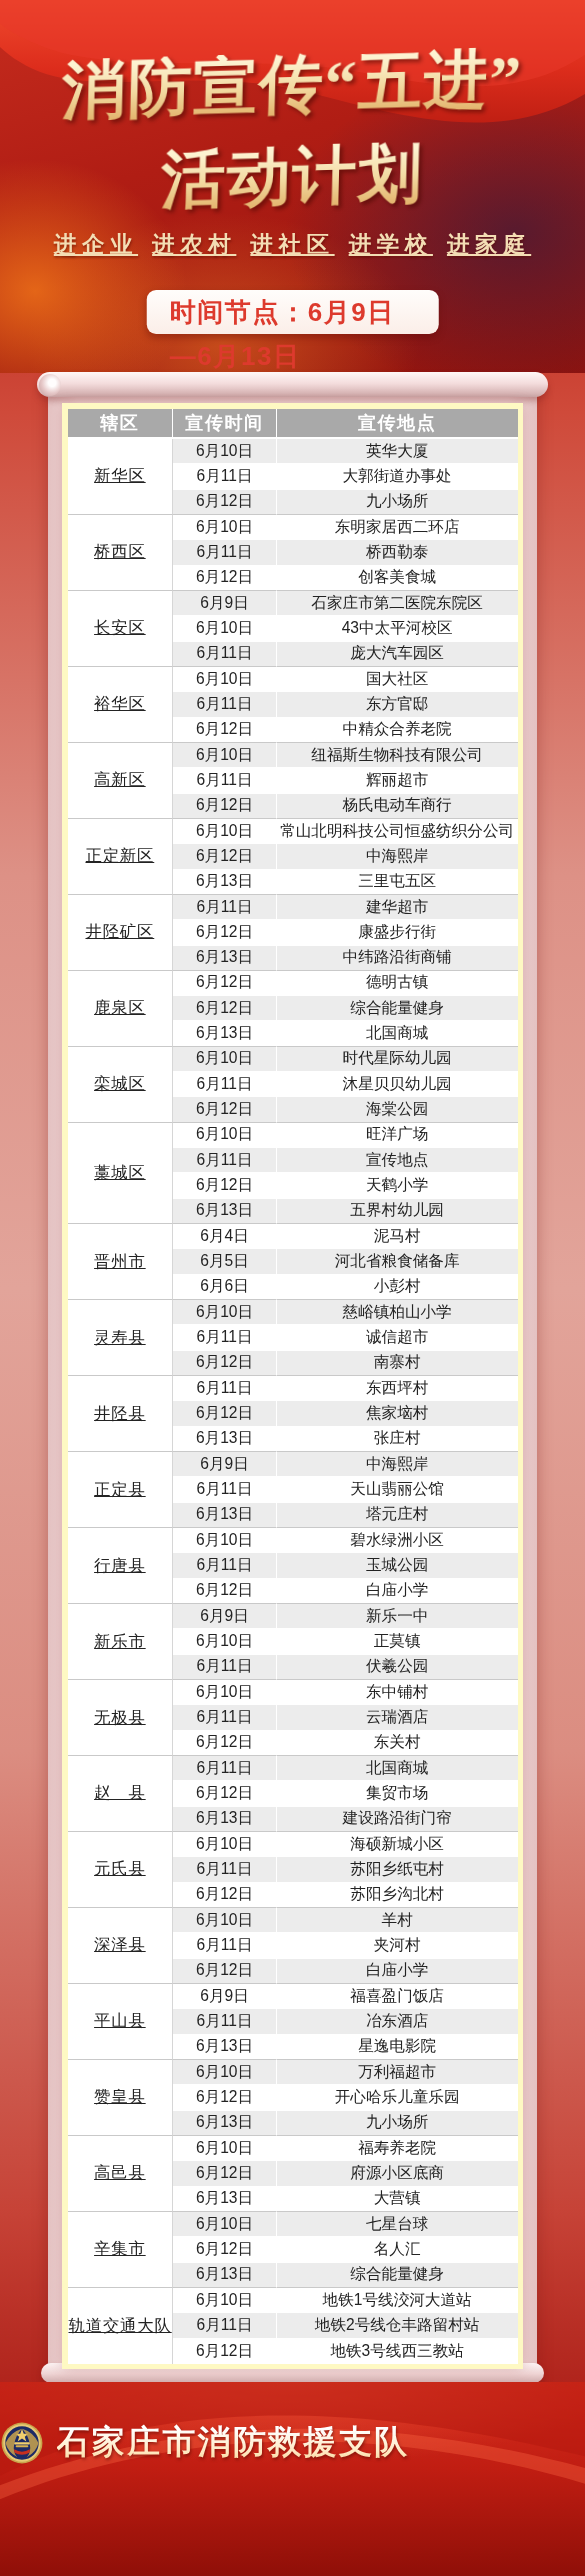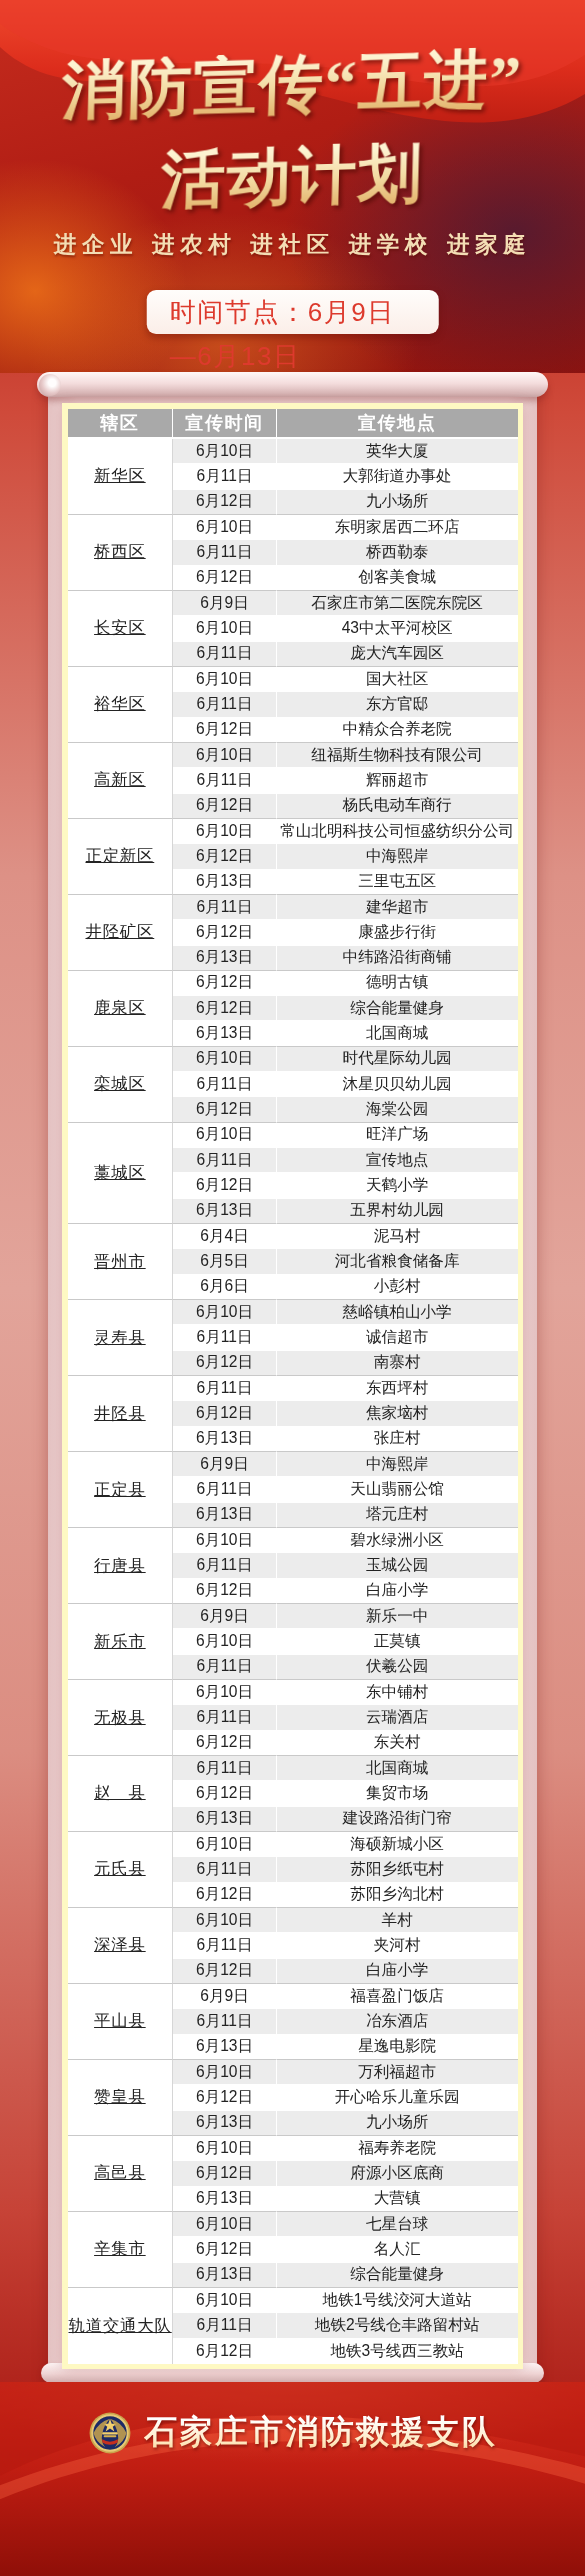--- a/index.html
+++ b/index.html
@@ -19,24 +19,24 @@
   .hero-title{position:absolute;width:100%;text-align:center;font-family:"Liberation Serif","DejaVu Serif",serif;
     font-weight:700;letter-spacing:1.6px;line-height:1;
     background:linear-gradient(180deg,#fdf3d2 10%,#f2d9a0 55%,#e2b169 100%);
     -webkit-background-clip:text;background-clip:text;color:#f2d9a0;-webkit-text-fill-color:transparent;
     text-shadow:none;filter:drop-shadow(3.1px 3.9px 2.3px rgba(70,5,0,.55));
     transform:rotate(-1.6deg) skewX(-3deg);}
   .t1{top:53px;font-size:64px;}
   .t2{top:145px;font-size:64px;}
   .slogans{position:absolute;top:229px;width:100%;text-align:center;color:#f3ddb4;
     font-size:22.6px;font-weight:700;letter-spacing:5.5px;text-shadow:0.8px 1.6px 2.3px rgba(90,10,0,.5);}
-  .slogans span{margin:12px 7px;}
+  .slogans span{margin:12px 7px;text-decoration:underline;}
   .time-badge{position:absolute;top:290px;left:50%;transform:translateX(-50%);
     background:linear-gradient(180deg,#fffdfb,#fbeee8);border-radius:9.4px;
-    height:44px;line-height:44px;padding:0 23.4px;font-size:26px;font-weight:400;color:#dd3a2d;
+    height:44px;line-height:44px;padding:0 23.4px;font-size:26px;font-weight:700;color:#dd3a2d;
     letter-spacing:1.6px;box-shadow:0 3.1px 7.8px rgba(90,10,5,.35);}
   
   .scroll{position:absolute;left:0;top:372px;width:585px;height:2011px;}
   .bar-top{position:absolute;left:37px;right:37px;top:0;height:25px;border-radius:12.5px;
     background:linear-gradient(180deg,#fff7f6 0%,#f4dddd 45%,#d8b6b6 85%,#c7a2a2 100%);
     box-shadow:0 3.9px 6.2px rgba(120,30,30,.35);}
   .bar-top .curl{position:absolute;left:1.6px;top:1.6px;width:22px;height:22px;border-radius:50%;
     background:radial-gradient(circle at 60% 40%,#fffdfd 20%,#e6c8c8 55%,#bf9696 100%);}
   .paper{position:absolute;left:48px;right:48px;top:11px;bottom:6.2px;
     background:linear-gradient(90deg,#e4c2c2 0%,#f6e3e3 6%,#faeaea 50%,#f6e3e3 94%,#e4c2c2 100%);
@@ -58,21 +58,21 @@
   .sched tr.stripe td.date,.sched tr.stripe td.loc{background:#ececec;}
   .sched tr.plain td.date,.sched tr.plain td.loc{background:#ffffff;}
   .sched tr.inner td.date,.sched tr.inner td.loc{border-top:1.6px solid #ffffff;}
   .sched tr.group-start td{border-top:0.8px solid #c9c9c9;}
   
   .footer{position:absolute;left:0;top:2382px;width:585px;height:194px;overflow:hidden;
     background:
       radial-gradient(468px 117px at 50% 0%, rgba(255,120,80,.35), rgba(255,120,80,0) 70%),
       linear-gradient(180deg,#d92f1e 0%,#c01d12 45%,#8f0f08 100%);}
   .footwave{position:absolute;left:0;top:0;width:585px;height:194px;}
-  .footline{position:absolute;top:28px;left:0;width:100%;display:flex;align-items:center;justify-content:center;gap:12.5px;}
+  .footline{position:absolute;top:38px;left:0;width:100%;display:flex;align-items:center;gap:12.5px;}
   .org-name{font-size:33px;font-weight:700;letter-spacing:2.3px;
     background:linear-gradient(180deg,#ffffff 20%,#ffe9c2 70%,#f6cf8f 100%);
     -webkit-background-clip:text;background-clip:text;color:#ffeccc;-webkit-text-fill-color:transparent;
     filter:drop-shadow(1.6px 2.3px 1.6px rgba(80,5,0,.5));}
 </style>
 </head>
 <body>
 
 <div class="hero">
   <svg class="flagwave" viewBox="0 0 750 230" preserveAspectRatio="none">

